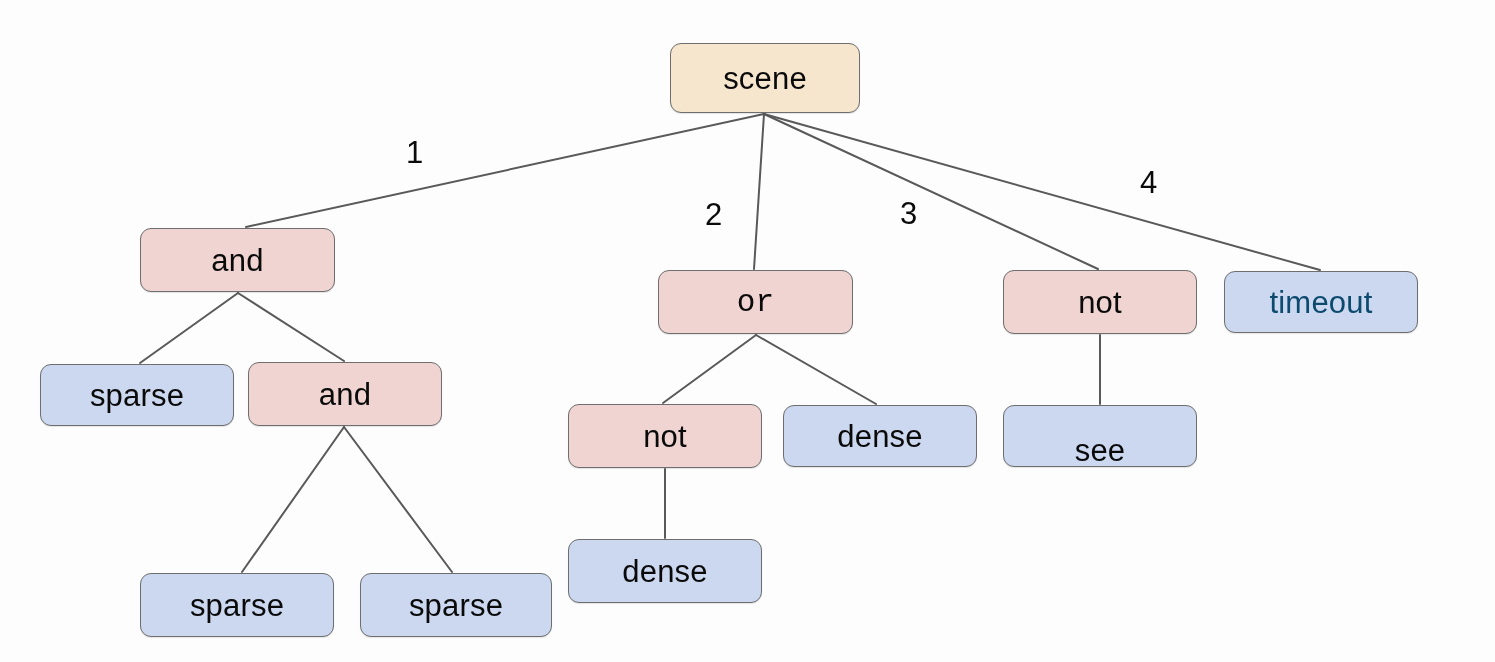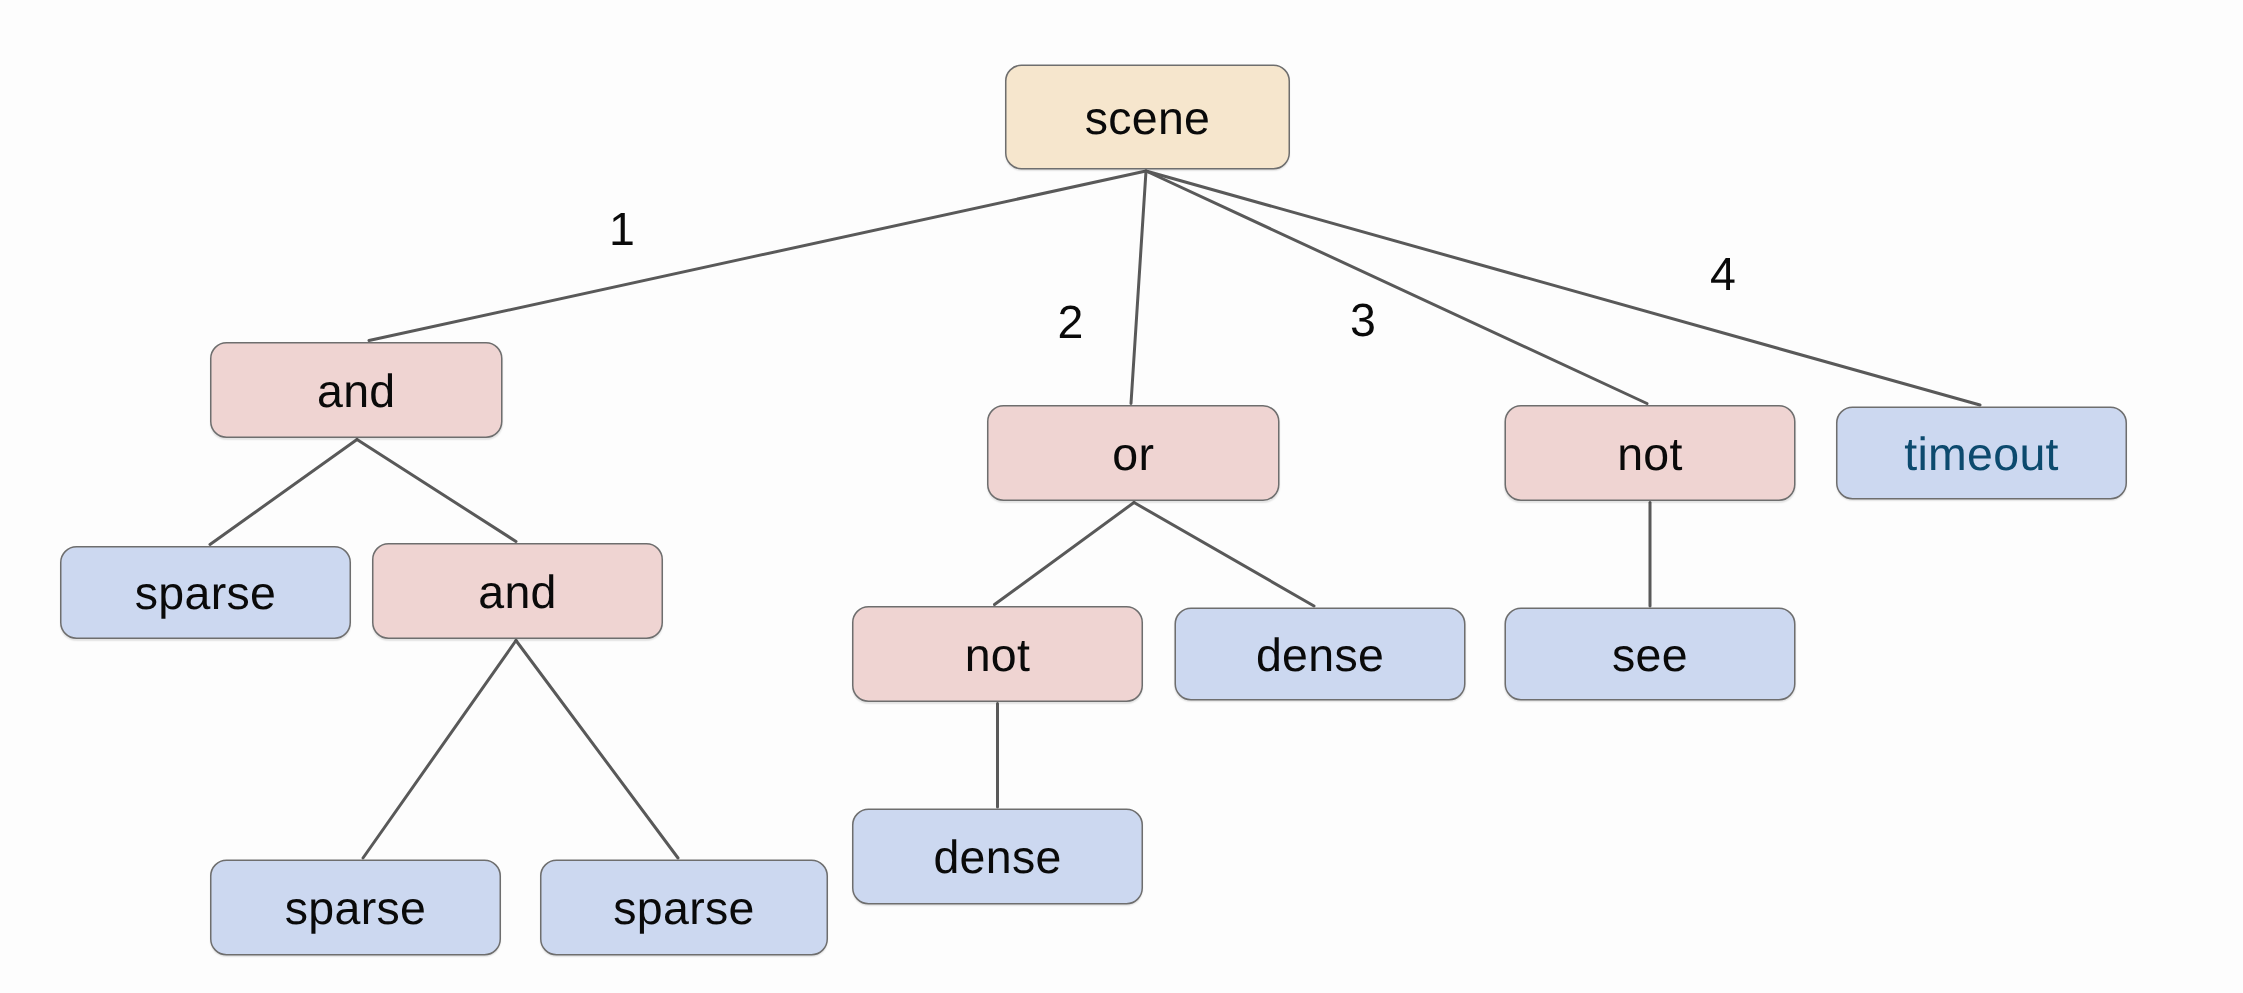--- a/index.html
+++ b/index.html
@@ -66,42 +66,42 @@
         <line x1="1100" y1="335" x2="1100" y2="404" stroke="#595959" stroke-width="2" stroke-linecap="round"></line>
       </g>
   </svg>
   <div id="node-layer">
       <div class="node" style="left: 670px; top: 43px; width: 190px; height: 70px; background: rgb(246, 230, 205); border-color: rgb(110, 110, 110); color: rgb(10, 10, 10);">
         <span>scene</span>
       </div>
       <div class="node" style="left: 140px; top: 228px; width: 195px; height: 64px; background: rgb(239, 212, 210); border-color: rgb(110, 110, 110); color: rgb(10, 10, 10);">
         <span>and</span>
       </div>
-      <div class="node" style="left: 658px; top: 270px; width: 195px; height: 64px; background: rgb(239, 212, 210); border-color: rgb(110, 110, 110); color: rgb(10, 10, 10);">
+      <div class="node" style="left: 658px; top: 270px; width: 195px; height: 64px; background: rgb(239, 212, 210); border-color: rgb(110, 110, 110); color: rgb(10, 10, 10); font-family: Liberation Mono, monospace;">
         <span>or</span>
       </div>
       <div class="node" style="left: 1003px; top: 270px; width: 194px; height: 64px; background: rgb(239, 212, 210); border-color: rgb(110, 110, 110); color: rgb(10, 10, 10);">
         <span>not</span>
       </div>
       <div class="node" style="left: 1224px; top: 271px; width: 194px; height: 62px; background: rgb(204, 216, 240); border-color: rgb(110, 110, 110); color: #0c4a6e;">
         <span>timeout</span>
       </div>
       <div class="node" style="left: 40px; top: 364px; width: 194px; height: 62px; background: rgb(204, 216, 240); border-color: rgb(110, 110, 110); color: rgb(10, 10, 10);">
         <span>sparse</span>
       </div>
       <div class="node" style="left: 248px; top: 362px; width: 194px; height: 64px; background: rgb(239, 212, 210); border-color: rgb(110, 110, 110); color: rgb(10, 10, 10);">
         <span>and</span>
       </div>
       <div class="node" style="left: 568px; top: 404px; width: 194px; height: 64px; background: rgb(239, 212, 210); border-color: rgb(110, 110, 110); color: rgb(10, 10, 10);">
         <span>not</span>
       </div>
       <div class="node" style="left: 783px; top: 405px; width: 194px; height: 62px; background: rgb(204, 216, 240); border-color: rgb(110, 110, 110); color: rgb(10, 10, 10);">
         <span>dense</span>
       </div>
-      <div class="node" style="left: 1003px; top: 405px; width: 194px; height: 62px; background: rgb(204, 216, 240); border-color: rgb(110, 110, 110); color: rgb(10, 10, 10);">
+      <div class="node" style="left: 1003px; top: 405px; width: 194px; height: 62px; background: rgb(204, 216, 240); border-color: rgb(110, 110, 110); color: rgb(10, 10, 10); align-items: flex-end;">
         <span>see</span>
       </div>
       <div class="node" style="left: 568px; top: 539px; width: 194px; height: 64px; background: rgb(204, 216, 240); border-color: rgb(110, 110, 110); color: rgb(10, 10, 10);">
         <span>dense</span>
       </div>
       <div class="node" style="left: 140px; top: 573px; width: 194px; height: 64px; background: rgb(204, 216, 240); border-color: rgb(110, 110, 110); color: rgb(10, 10, 10);">
         <span>sparse</span>
       </div>
       <div class="node" style="left: 360px; top: 573px; width: 192px; height: 64px; background: rgb(204, 216, 240); border-color: rgb(110, 110, 110); color: rgb(10, 10, 10);">
         <span>sparse</span>

